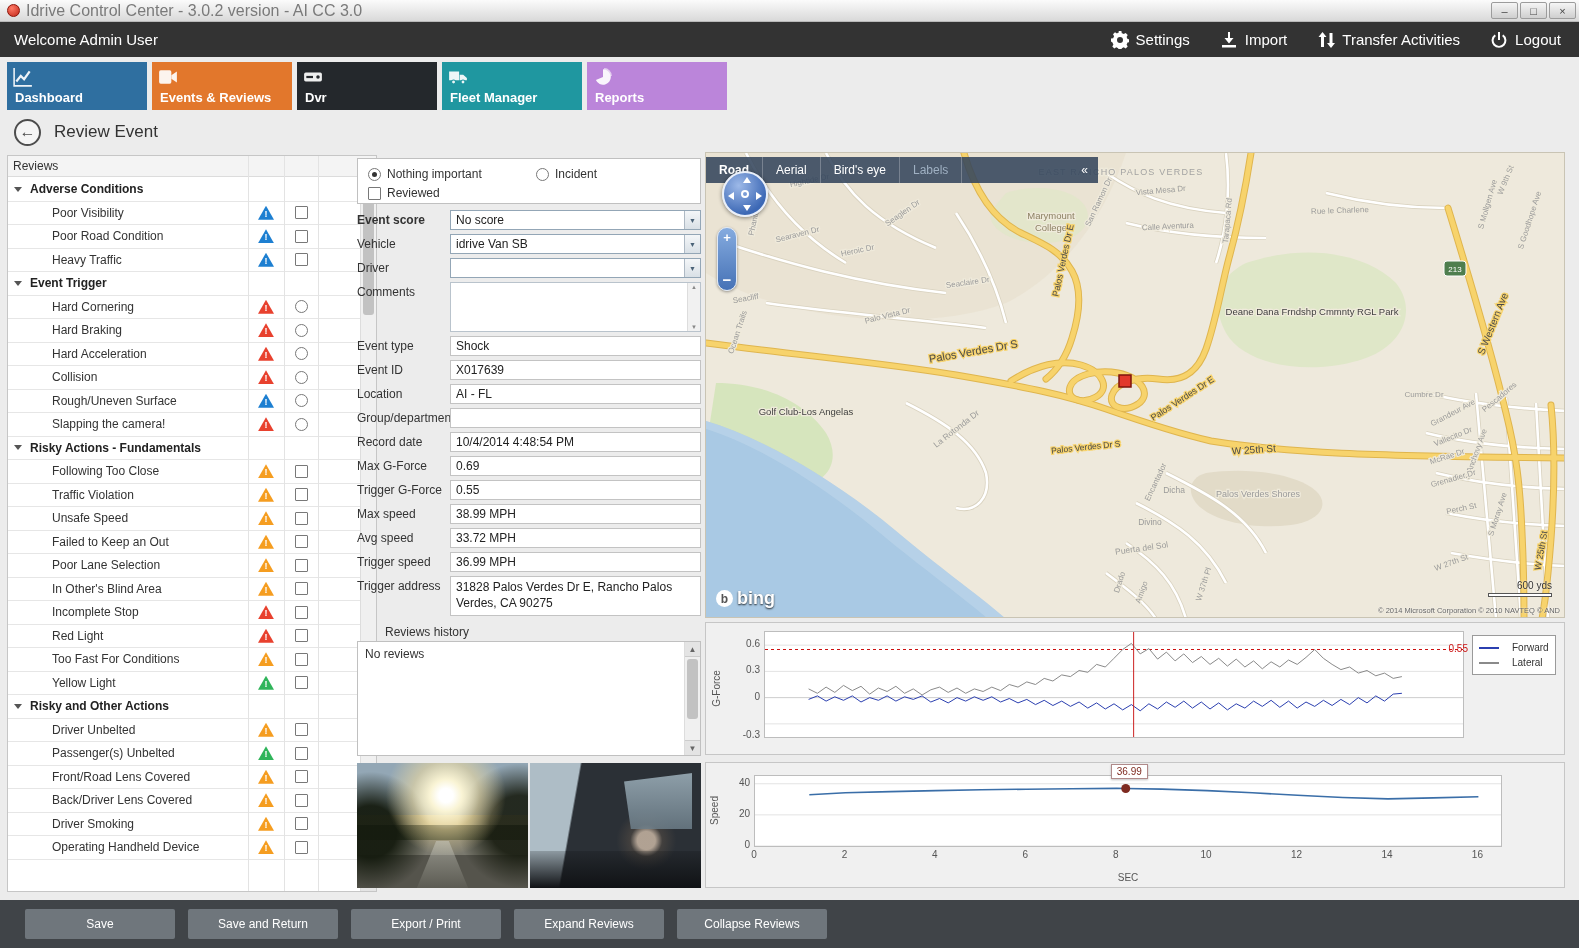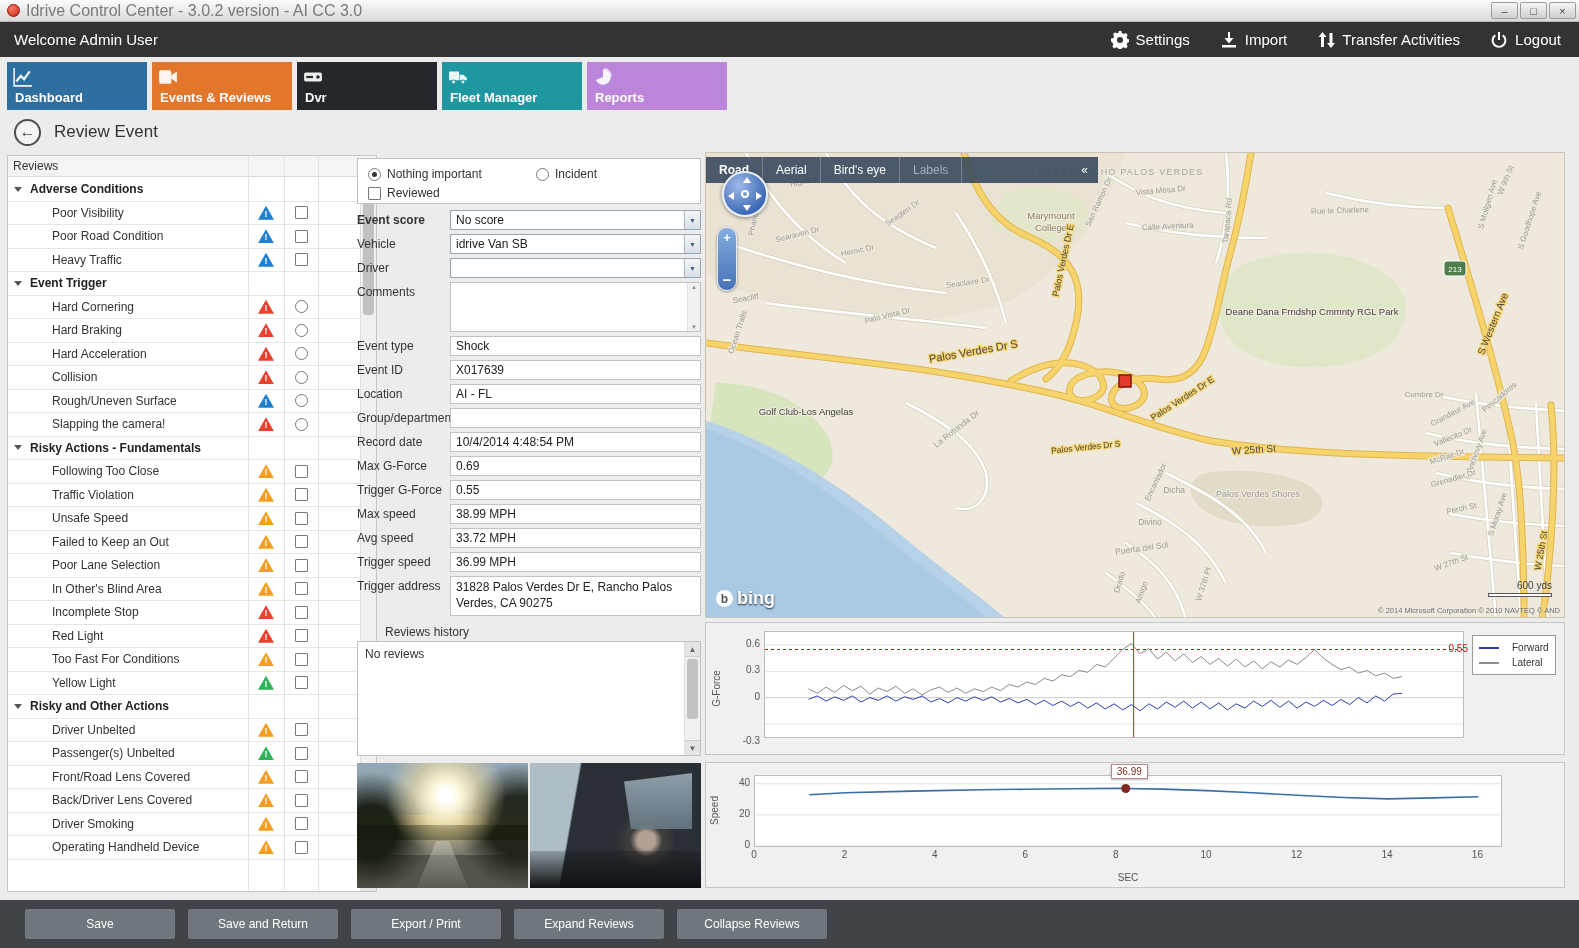--- a/index.html
+++ b/index.html
@@ -743,21 +743,21 @@
   </div>
   <div class="map-attrib">© 2014 Microsoft Corporation  © 2010 NAVTEQ  © AND</div>
 </div>
 
 <div class="chart-panel gchart">
   <div class="ylab" style="left:-8px; top:60px;">G-Force</div>
   <div class="yticks-g">
       <div class="ytick" style="top: 15.125px;">0.6</div>
       <div class="ytick" style="top: 41.375px;">0.3</div>
       <div class="ytick" style="top: 67.625px;">0</div>
-      <div class="ytick" style="top: 112px;">-0.3</div>
+      <div class="ytick" style="top: 106px;">-0.3</div>
     </div>
   <div class="plot g-plot">
     <svg id="gf-svg" width="698" height="105" viewBox="0 0 698 105">
         <line x1="0" x2="698" y1="13.125000000000004" y2="13.125000000000004" stroke="#e3e3e3" stroke-width="1"></line>
         <line x1="0" x2="698" y1="39.375" y2="39.375" stroke="#e3e3e3" stroke-width="1"></line>
         <line x1="0" x2="698" y1="65.625" y2="65.625" stroke="#cdcdcd" stroke-width="1"></line>
         <line x1="0" x2="698" y1="91.87500000000001" y2="91.87500000000001" stroke="#e3e3e3" stroke-width="1"></line>
         <line x1="0" x2="698" y1="17.499999999999996" y2="17.499999999999996" stroke="#cc1111" stroke-dasharray="3 3" stroke-width="1"></line>
         <polyline points="43.6,67.4 52.4,63.9 61.1,69.1 69.8,64.8 78.5,68.3 87.3,63.9 96.0,70.0 104.7,65.6 113.4,68.3 122.1,63.9 130.9,69.1 139.6,64.8 148.3,67.4 157.1,63.9 165.8,70.0 174.5,66.5 183.2,70.9 192.0,65.6 200.7,69.1 209.4,64.8 218.1,68.3 226.8,64.8 235.6,70.0 244.3,66.5 253.0,70.9 261.8,67.4 270.5,72.6 279.2,68.3 287.9,73.5 296.7,69.1 305.4,74.4 314.1,70.0 322.8,76.1 331.6,70.9 340.3,77.0 349.0,71.8 357.7,77.9 366.4,72.6 375.2,78.8 383.9,71.8 392.6,77.0 401.4,70.0 410.1,75.3 418.8,69.1 427.5,76.1 436.3,70.0 445.0,77.0 453.7,70.9 462.4,77.9 471.2,71.8 479.9,76.1 488.6,69.1 497.3,74.4 506.1,68.3 514.8,75.3 523.5,69.1 532.2,76.1 541.0,70.0 549.7,74.4 558.4,68.3 567.1,73.5 575.9,67.4 584.6,72.6 593.3,65.6 602.0,70.9 610.8,63.9 619.5,69.1 628.2,62.1 636.9,61.3" fill="none" stroke="#2b3fb0" stroke-width="1"></polyline>
         <polyline points="43.6,56.9 52.4,61.3 61.1,55.1 69.8,60.4 78.5,53.4 87.3,58.6 96.0,54.3 104.7,62.1 113.4,56.0 122.1,59.5 130.9,54.3 139.6,61.3 148.3,56.9 157.1,63.0 165.8,57.8 174.5,55.1 183.2,60.4 192.0,56.0 200.7,61.3 209.4,56.9 218.1,59.5 226.8,55.1 235.6,58.6 244.3,52.5 253.0,55.1 261.8,49.9 270.5,52.5 279.2,46.4 287.9,49.0 296.7,42.9 305.4,44.6 314.1,38.5 322.8,40.3 331.6,32.4 340.3,35.0 349.0,26.3 357.7,17.5 366.4,11.4 375.2,21.9 383.9,16.6 392.6,27.1 401.4,20.1 410.1,28.9 418.8,21.9 427.5,30.6 436.3,24.5 445.0,32.4 453.7,26.3 462.4,34.1 471.2,27.1 479.9,35.0 488.6,28.9 497.3,36.8 506.1,29.8 514.8,35.0 523.5,28.0 532.2,32.4 541.0,25.4 549.7,17.5 558.4,26.3 567.1,32.4 575.9,37.6 584.6,35.0 593.3,41.1 602.0,38.5 610.8,43.8 619.5,41.1 628.2,46.4 636.9,44.6" fill="none" stroke="#8a8a8a" stroke-width="1"></polyline>

